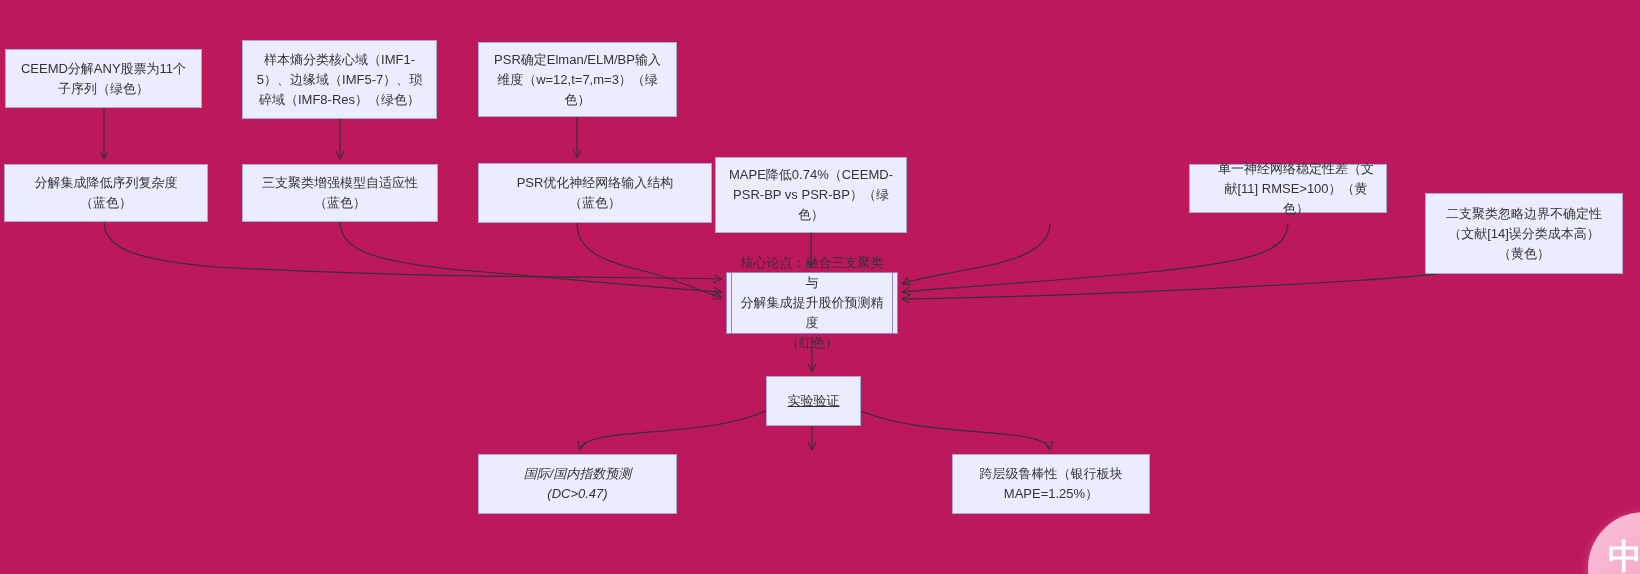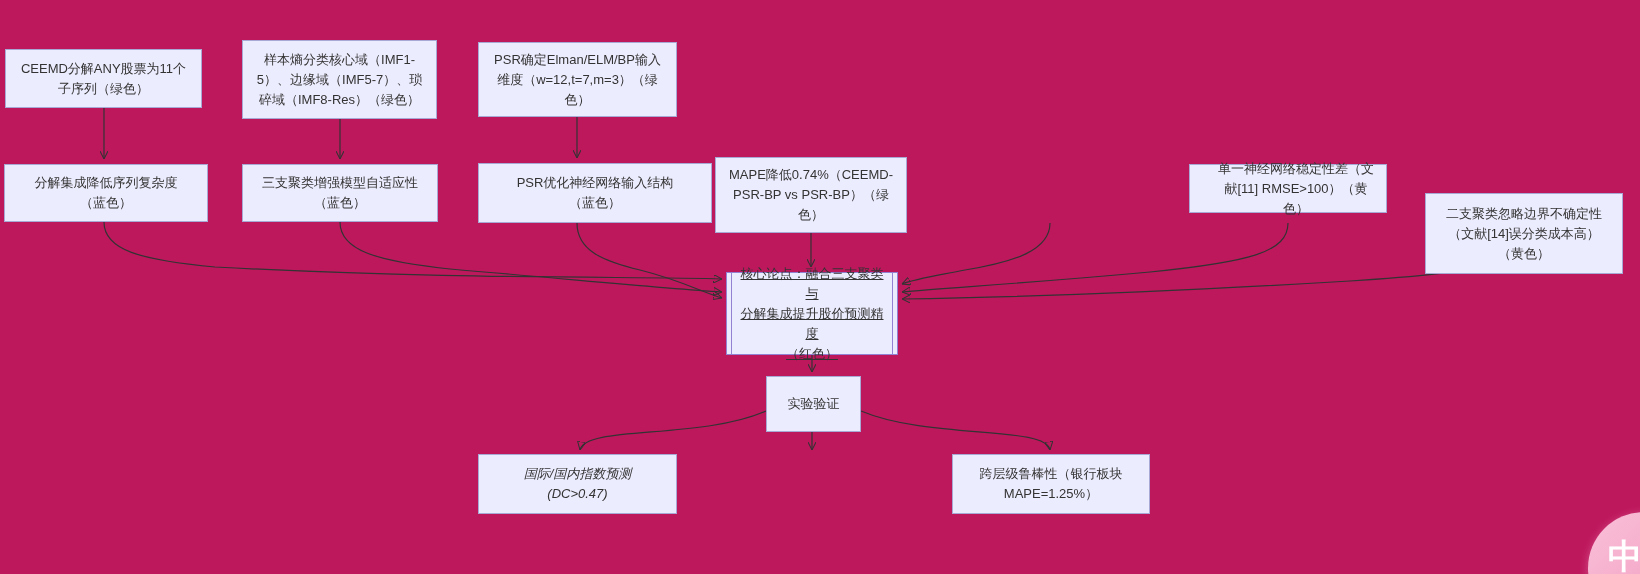--- a/index.html
+++ b/index.html
@@ -31,29 +31,29 @@
   .nC{left:478px; top:42px;  width:199px; height:75px;}
   
   .nD{left:4px;   top:164px; width:204px; height:58px;}
   .nE{left:242px; top:164px; width:196px; height:58px;}
   .nF{left:478px; top:163px; width:234px; height:60px;}
   .nG{left:715px; top:157px; width:192px; height:76px;}
   .nH{left:952px; top:164px; width:196px; height:59px;}
   .nI{left:1189px;top:164px; width:198px; height:49px;padding-left:26px;}
   .nJ{left:1425px;top:155px; width:198px; height:81px;margin-top:38px;}
   
-  .nK{left:726px; top:272px; width:172px; height:83px; border-color:#9381d1;text-decoration:underline;}
+  .nK{left:726px; top:272px; width:172px; height:62px; border-color:#9381d1;}
   .nK::before,.nK::after{
     content:"";position:absolute;top:0;bottom:0;width:0;
     border-left:1px solid #9381d1;
   }
   .nK::before{left:4px;}
   .nK::after{right:4px;}
   
-  .nL{left:766px; top:376px; width:95px;  height:56px;}
+  .nL{left:766px; top:376px; width:95px;  height:50px;text-decoration:underline;}
   .nM{left:478px; top:454px; width:199px; height:60px;font-style:italic;}
   .nN{left:715px; top:454px; width:192px; height:60px;}
   .nO{left:952px; top:454px; width:198px; height:60px;}
 
   #edges{position:absolute;left:0;top:0;width:1640px;height:574px;}
   #edges path{fill:none;stroke:#333333;stroke-width:1.2px;}
 
   .translate-badge{
     position:absolute;
     left:1588px;top:512px;

